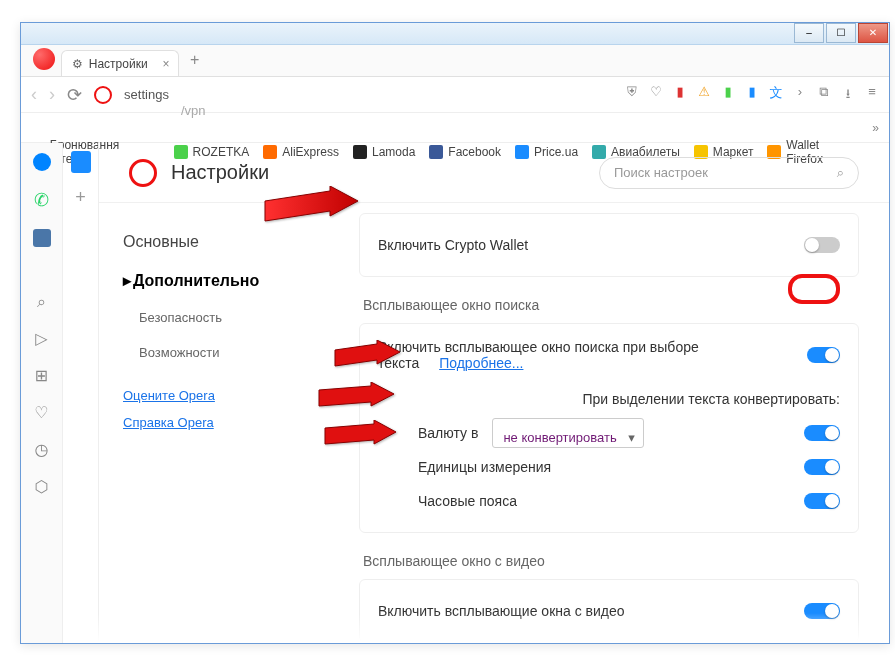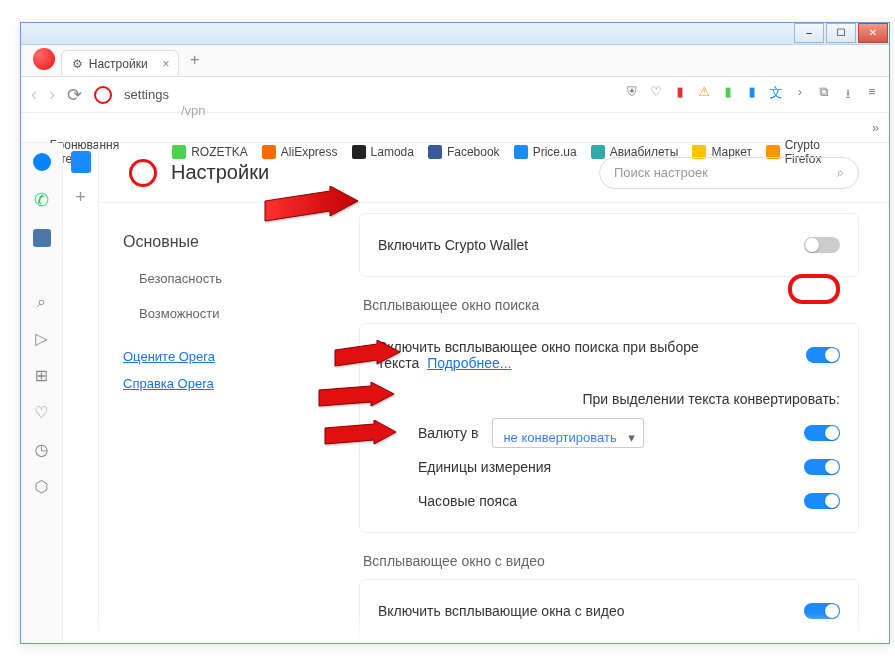--- a/index.html
+++ b/index.html
@@ -43,23 +43,23 @@
 .main { flex:1; padding:10px 30px 10px 10px; overflow-y:auto; }
 .card { background:#fff; border:1px solid #eee; border-radius:6px; padding:14px 18px; margin-bottom:20px; }
 .row { display:flex; align-items:center; justify-content:space-between; min-height:34px; font-size:14px; color:#333; }
 .row.ind1 { padding-left:20px; }
 .row.ind2 { padding-left:40px;gap:16px; }
 .sect-title { font-size:14px; color:#666; margin:14px 0 10px 4px; }
 .toggle { width:36px; height:16px; border-radius:10px; position:relative; }
 .toggle::after { content:""; width:14px; height:14px; border-radius:50%; background:#fff; position:absolute; top:1px; box-shadow:0 1px 2px rgba(0,0,0,0.3); }
 .toggle.off { background:#ccc; } .toggle.off::after { left:1px; }
 .toggle.on { background:#1a8cff; } .toggle.on::after { right:1px; }
-.dd { height:30px; min-width:150px; border:1px solid #ccc; border-radius:3px; padding:8px 26px 0 10px; font-size:13px; display:flex; align-items:center; position:relative; color:#3b82f6; }
+.dd { height:30px; min-width:150px; border:1px solid #ccc; border-radius:3px; padding:8px 26px 0 10px; font-size:13px; display:flex; align-items:center; position:relative; color:#701a75; }
 .dd::after { content:"▾"; position:absolute; right:8px; color:#666; }
-.link { color:#1a73e8; text-decoration:underline; font-size:14px; }
+.link { color:#1a73e8; text-decoration:underline; font-size:14px;margin-left:12px; }
 .hl-ring { position:absolute; border:4px solid #e11; border-radius:14px; }
 .arrow { position:absolute; }
 .arrow svg { filter:drop-shadow(1px 1px 1px rgba(0,0,0,0.3)); }
 .fade { position:absolute; left:0; right:0; bottom:0; height:30px; background:linear-gradient(rgba(255,255,255,0),#fff); pointer-events:none; }
 </style>
 </head>
 <body>
 
 <div class="win-frame">
   <div class="win-titlebar">
@@ -125,21 +125,21 @@
     <div class="bm">
         <span class="bm-ico" style="background:#3aa"></span>
         <span>Авиабилеты</span>
       </div>
     <div class="bm">
         <span class="bm-ico" style="background:#f6c400"></span>
         <span>Маркет</span>
       </div>
     <div class="bm">
         <span class="bm-ico" style="background:#ff9500"></span>
-        <span>Crypto Firefox</span>
+        <span>Wallet Firefox</span>
       </div>
     <span style="margin-left:auto;color:#888;">»</span>
   </div>
 
   <div class="content-area">
     <div class="left-rail">
       <span class="sp" style="background:#0084ff;border-radius:50%;"></span>
       <span style="color:#25d366;font-size:18px;">✆</span>
       <span class="sp" style="background:#4a76a8;"></span>
       <span style="height:10px;"></span>
@@ -163,20 +163,23 @@
           <h1>Настройки</h1>
           <div class="search-box">
             <span>Поиск настроек</span>
             <span>⌕</span>
           </div>
         </div>
 
         <div class="cols">
           <div class="sidebar">
             <div class="nav-item">Основные</div>
+            <div class="nav-item active">
+              <span style="display:inline-block;width:10px;">▸</span><span>Дополнительно</span>
+            </div>
             <div class="nav-item sub">Безопасность</div>
             <div class="nav-item sub">Возможности</div>
             <div class="nav-sep"></div>
             <div class="nav-link">Оцените Opera</div>
             <div class="nav-link">Справка Opera</div>
           </div>
 
           <div class="main">
             <div class="card">
               <div class="row">

